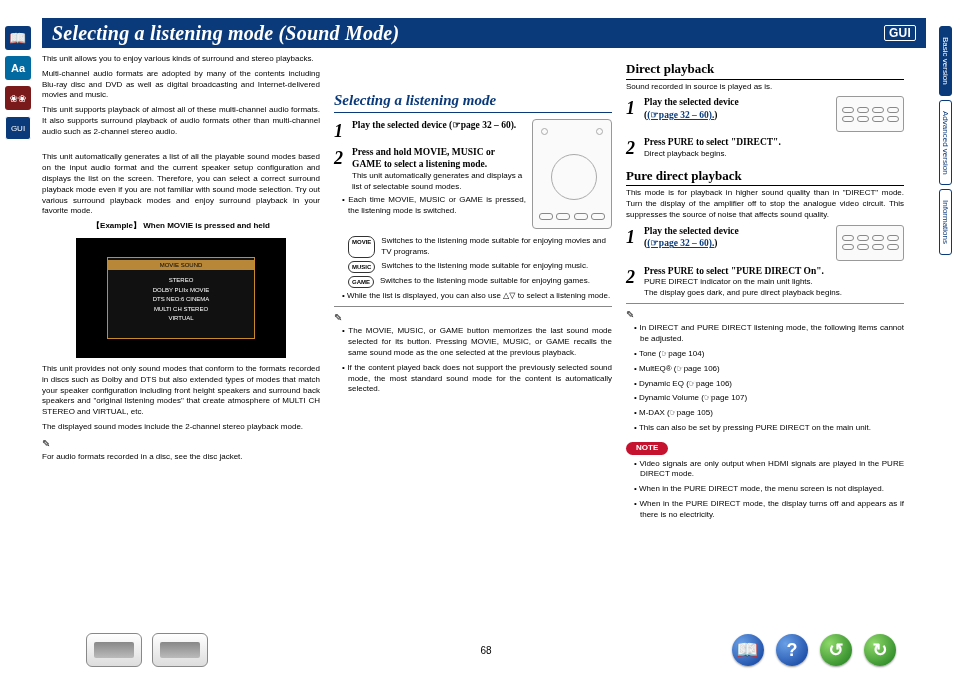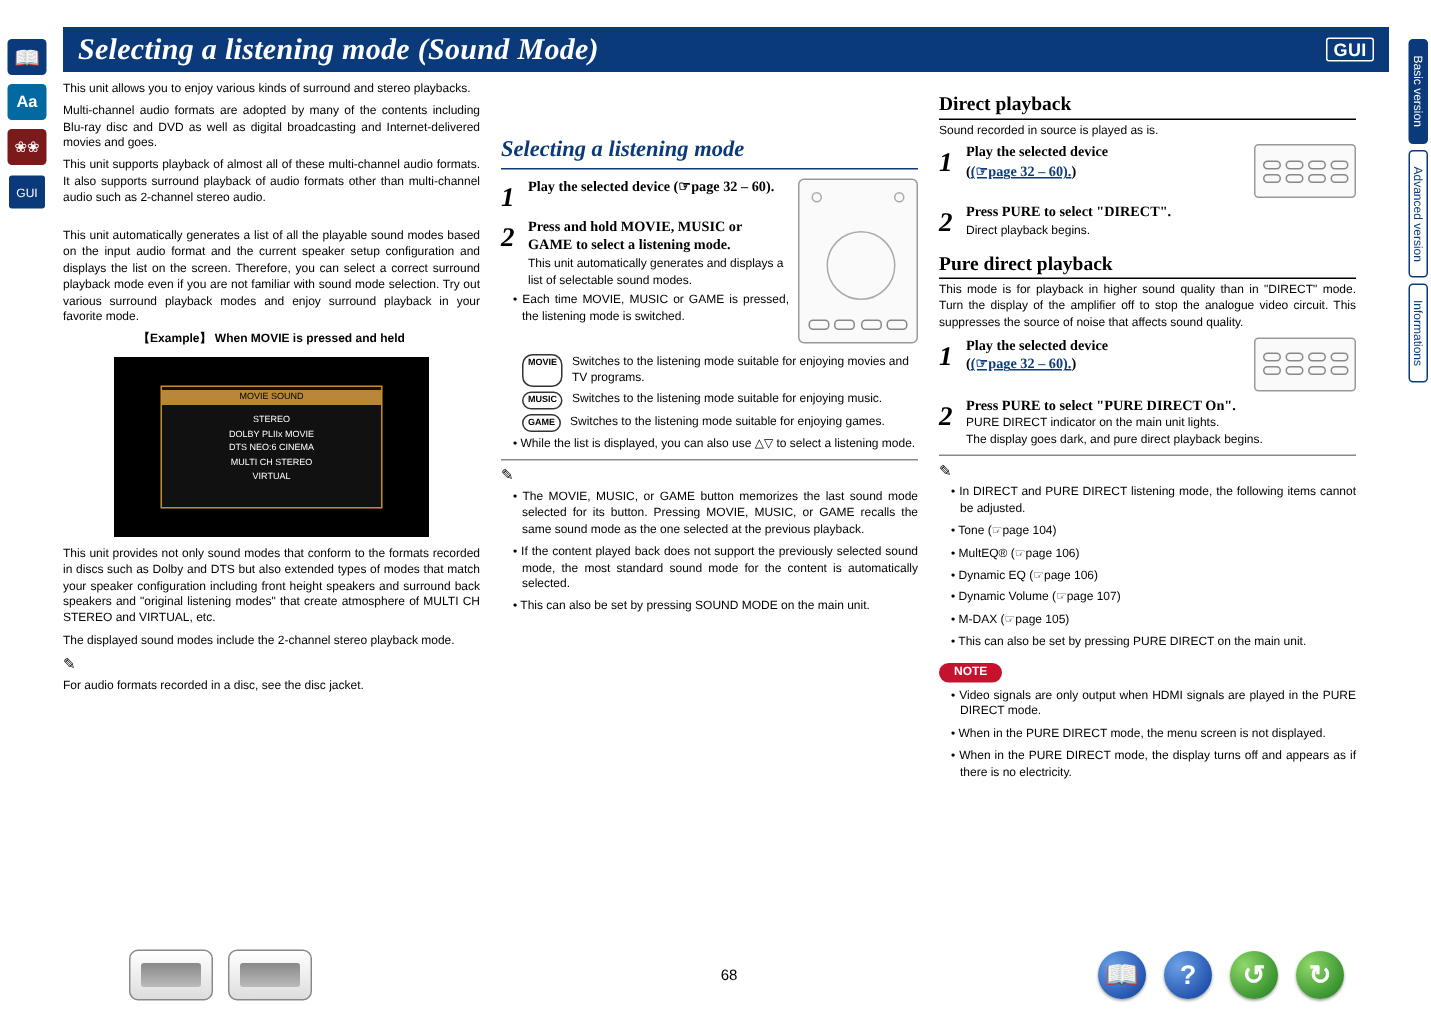--- a/index.html
+++ b/index.html
@@ -76,21 +76,21 @@
   <div class="main">
     <div class="title-bar">
       <span>Selecting a listening mode (Sound Mode)</span>
       <span class="gui-badge">GUI</span>
     </div>
 
     <div class="columns">
 
       <div class="col">
         <p>This unit allows you to enjoy various kinds of surround and stereo playbacks.</p>
-        <p>Multi-channel audio formats are adopted by many of the contents including Blu-ray disc and DVD as well as digital broadcasting and Internet-delivered movies and goes.</p>
+        <p>Multi-channel audio formats are adopted by many of the contents including Blu-ray disc and DVD as well as digital broadcasting and Internet-delivered movies and music.</p>
         <p>This unit supports playback of almost all of these multi-channel audio formats. It also supports surround playback of audio formats other than multi-channel audio such as 2-channel stereo audio.</p>
         <br>
         <p>This unit automatically generates a list of all the playable sound modes based on the input audio format and the current speaker setup configuration and displays the list on the screen. Therefore, you can select a correct surround playback mode even if you are not familiar with sound mode selection. Try out various surround playback modes and enjoy surround playback in your favorite mode.</p>
         <div class="example-lbl"><b>【Example】 When MOVIE is pressed and held</b></div>
         <div class="example-box">
           <div class="example-inner">
             <div class="hdr">MOVIE SOUND</div>
             <div class="li sel">STEREO</div>
             <div class="li">DOLBY PLIIx MOVIE</div>
             <div class="li">DTS NEO:6 CINEMA</div>
@@ -140,21 +140,20 @@
           </div>
         <div class="iconrow">
             <span class="mode-icon">GAME</span>
             <span style="flex:1">Switches to the listening mode suitable for enjoying games.</span>
           </div>
         <p class="bul">• <span>While the list is displayed, you can also use △▽ to select a listening mode.</span></p>
         <hr class="sep">
         <div class="pencil">✎</div>
         <p class="bul">• <span>The MOVIE, MUSIC, or GAME button memorizes the last sound mode selected for its button. Pressing MOVIE, MUSIC, or GAME recalls the same sound mode as the one selected at the previous playback.</span></p>
         <p class="bul">• <span>If the content played back does not support the previously selected sound mode, the most standard sound mode for the content is automatically selected.</span></p>
-        <p class="bul">• <span>This can also be set by pressing SOUND MODE on the main unit.</span></p>
       </div>
 
       <div class="col">
         <div class="subhead3">Direct playback</div>
         <p>Sound recorded in source is played as is.</p>
         <div class="clearfix">
           <div class="remote-sm">
               <span></span>
               <span></span>
               <span></span>

